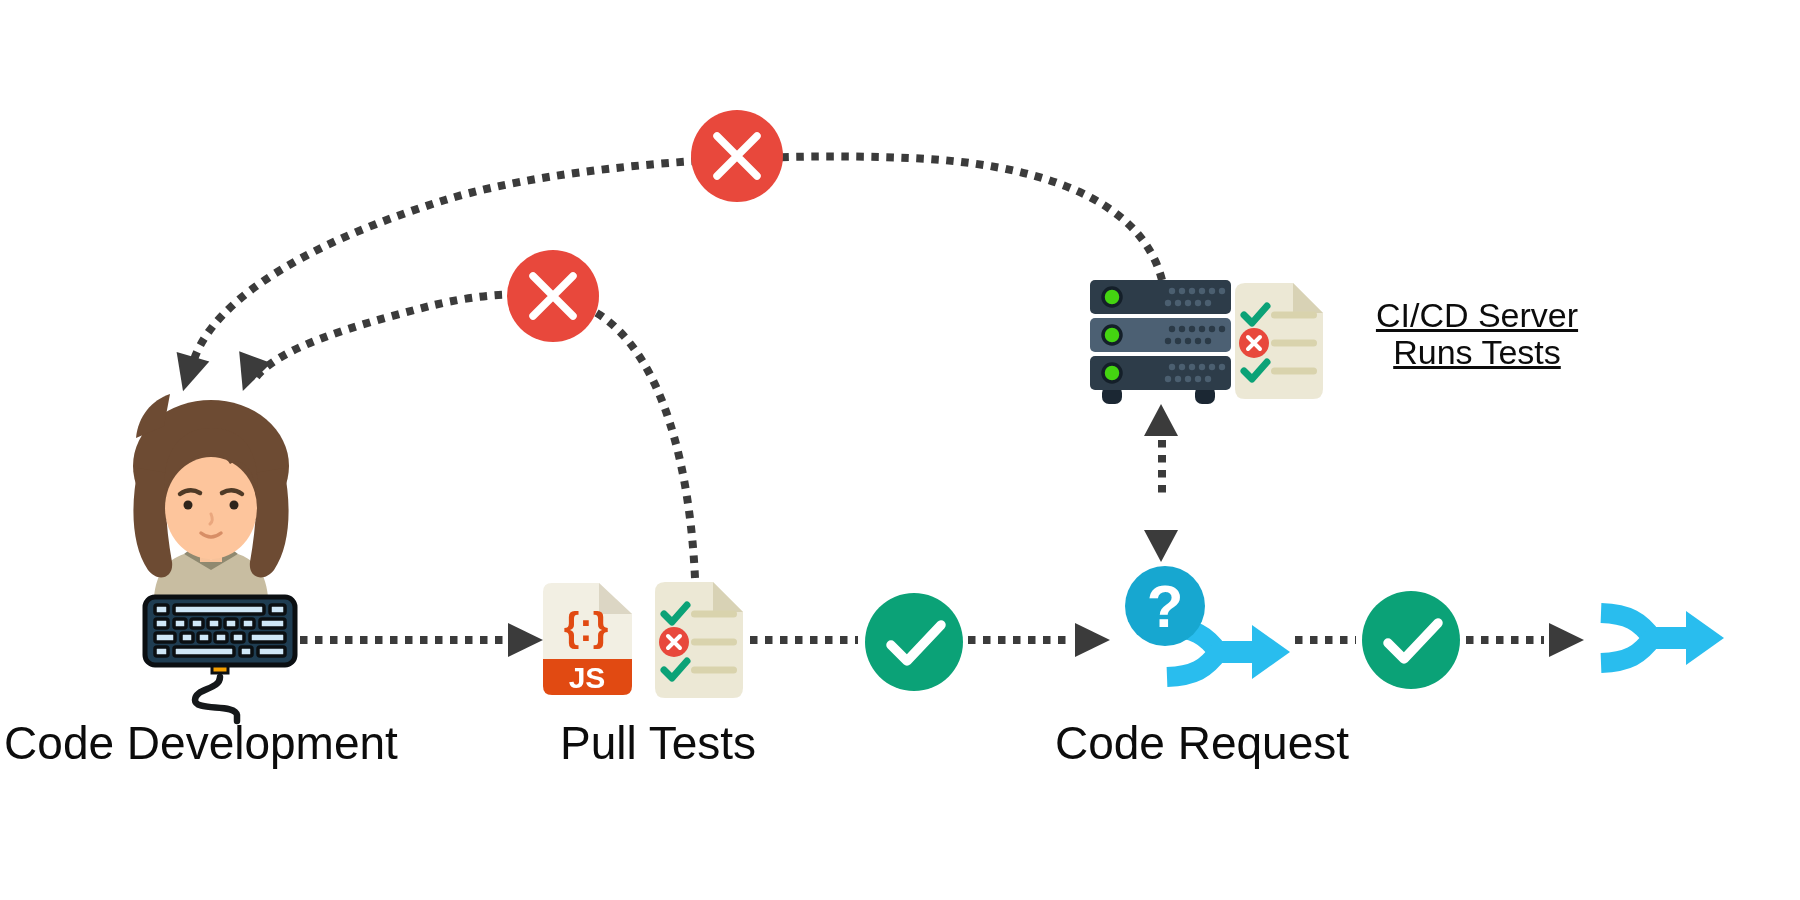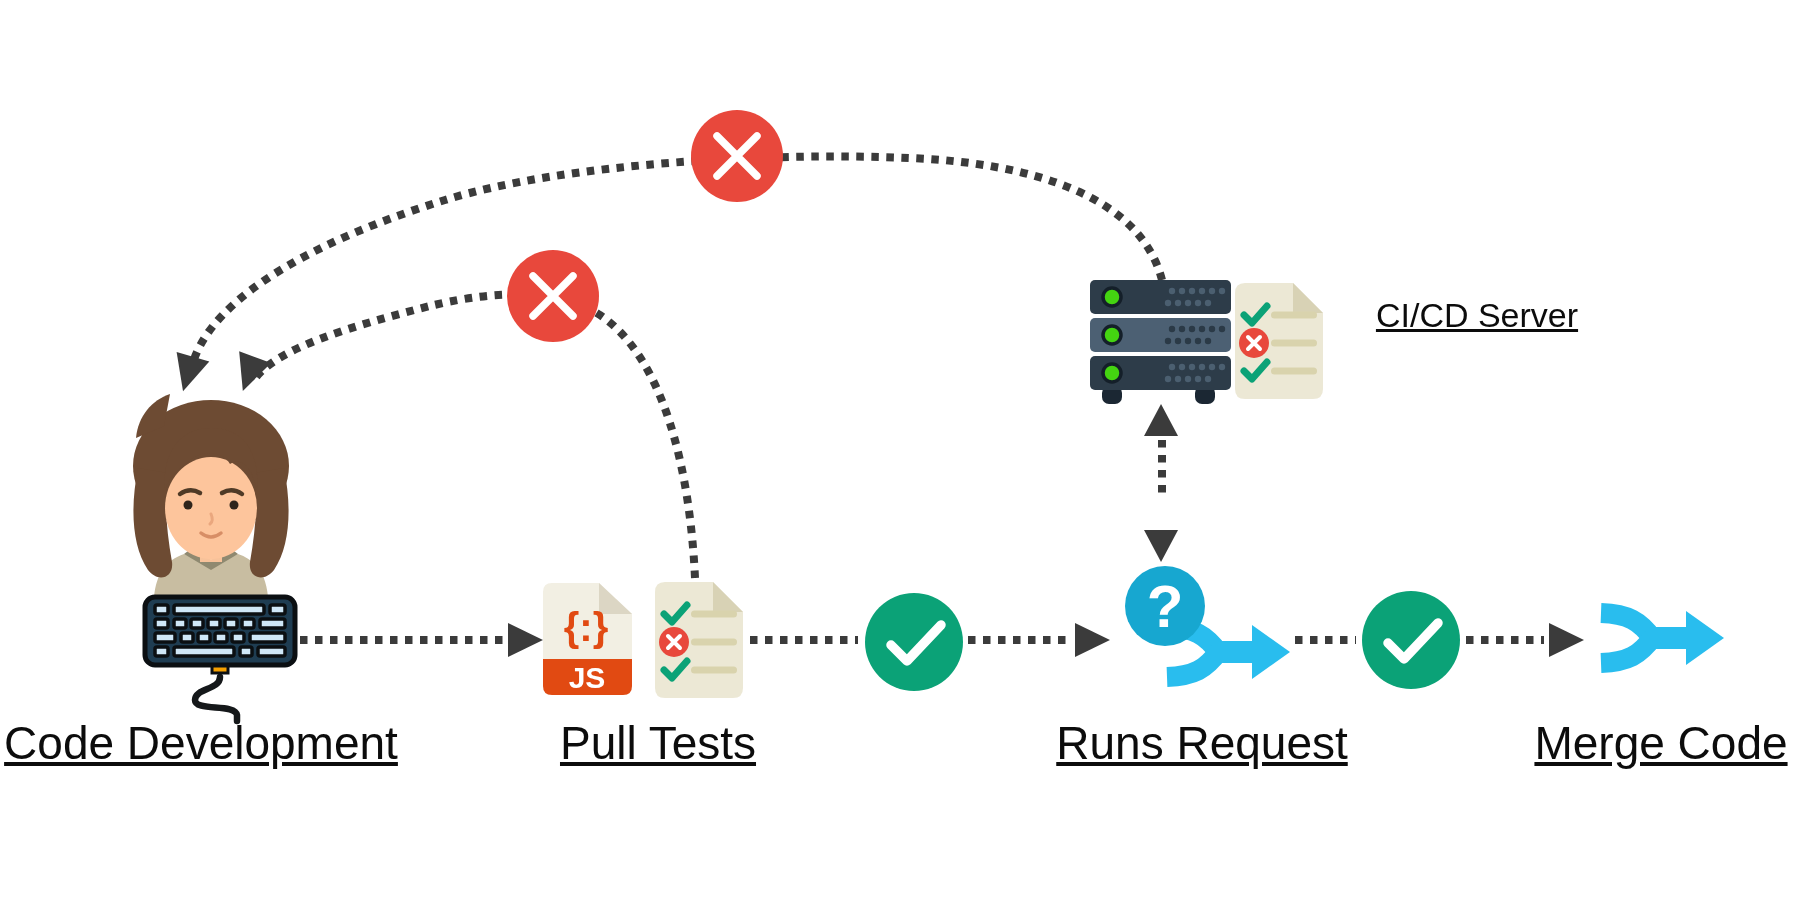--- a/index.html
+++ b/index.html
@@ -33,21 +33,21 @@
   .js-body{fill:var(--js-cream);}
   .js-fold{fill:#dcd6c4;}
   .js-band{fill:var(--js-orange);}
   .hair{fill:var(--hair);}
   .skin{fill:var(--skin);}
   .shirt{fill:var(--shirt);}
   .collar{fill:var(--collar);}
   .face-line{fill:none;stroke-linecap:round;}
   .svg-text{font-family:"Liberation Sans",sans-serif;font-weight:bold;}
   .label{position:absolute;transform:translateX(-50%);font:400 46px/1.1 "Liberation Sans",sans-serif;
-         color:var(--text);white-space:nowrap;text-decoration:underline;}
+         color:var(--text);white-space:nowrap;}
   .ci-label{position:absolute;transform:translateX(-50%);text-align:center;
             font:400 34px/37px "Liberation Sans",sans-serif;color:var(--text);white-space:nowrap;text-decoration:underline;}
 </style>
 </head>
 <body>
 
 <div class="canvas">
 
   <svg class="overlay" width="1800" height="900" viewBox="0 0 1800 900">
 
@@ -233,19 +233,19 @@
       </g>
     </g>
 
     <g transform="translate(1235,283)">
       <use href="#doc"></use>
     </g>
   </svg>
 
   <div class="label" style="left:201px;top:718px;">Code Development</div>
   <div class="label" style="left:658px;top:718px;">Pull Tests</div>
-  <div class="label" style="left:1202px;top:718px;">Runs Request</div>
-  <div class="label" style="left:1661px;top:718px;">Merge Code</div>
+  <div class="label" style="left:1202px;top:718px;">Code Request</div>
 
   <div class="ci-label" style="left:1477px;top:297px;">
     <span style="display:block">CI/CD Server</span>
+    <span style="display:block">Runs Tests</span>
   </div>
 </div>
 
 </body></html>

